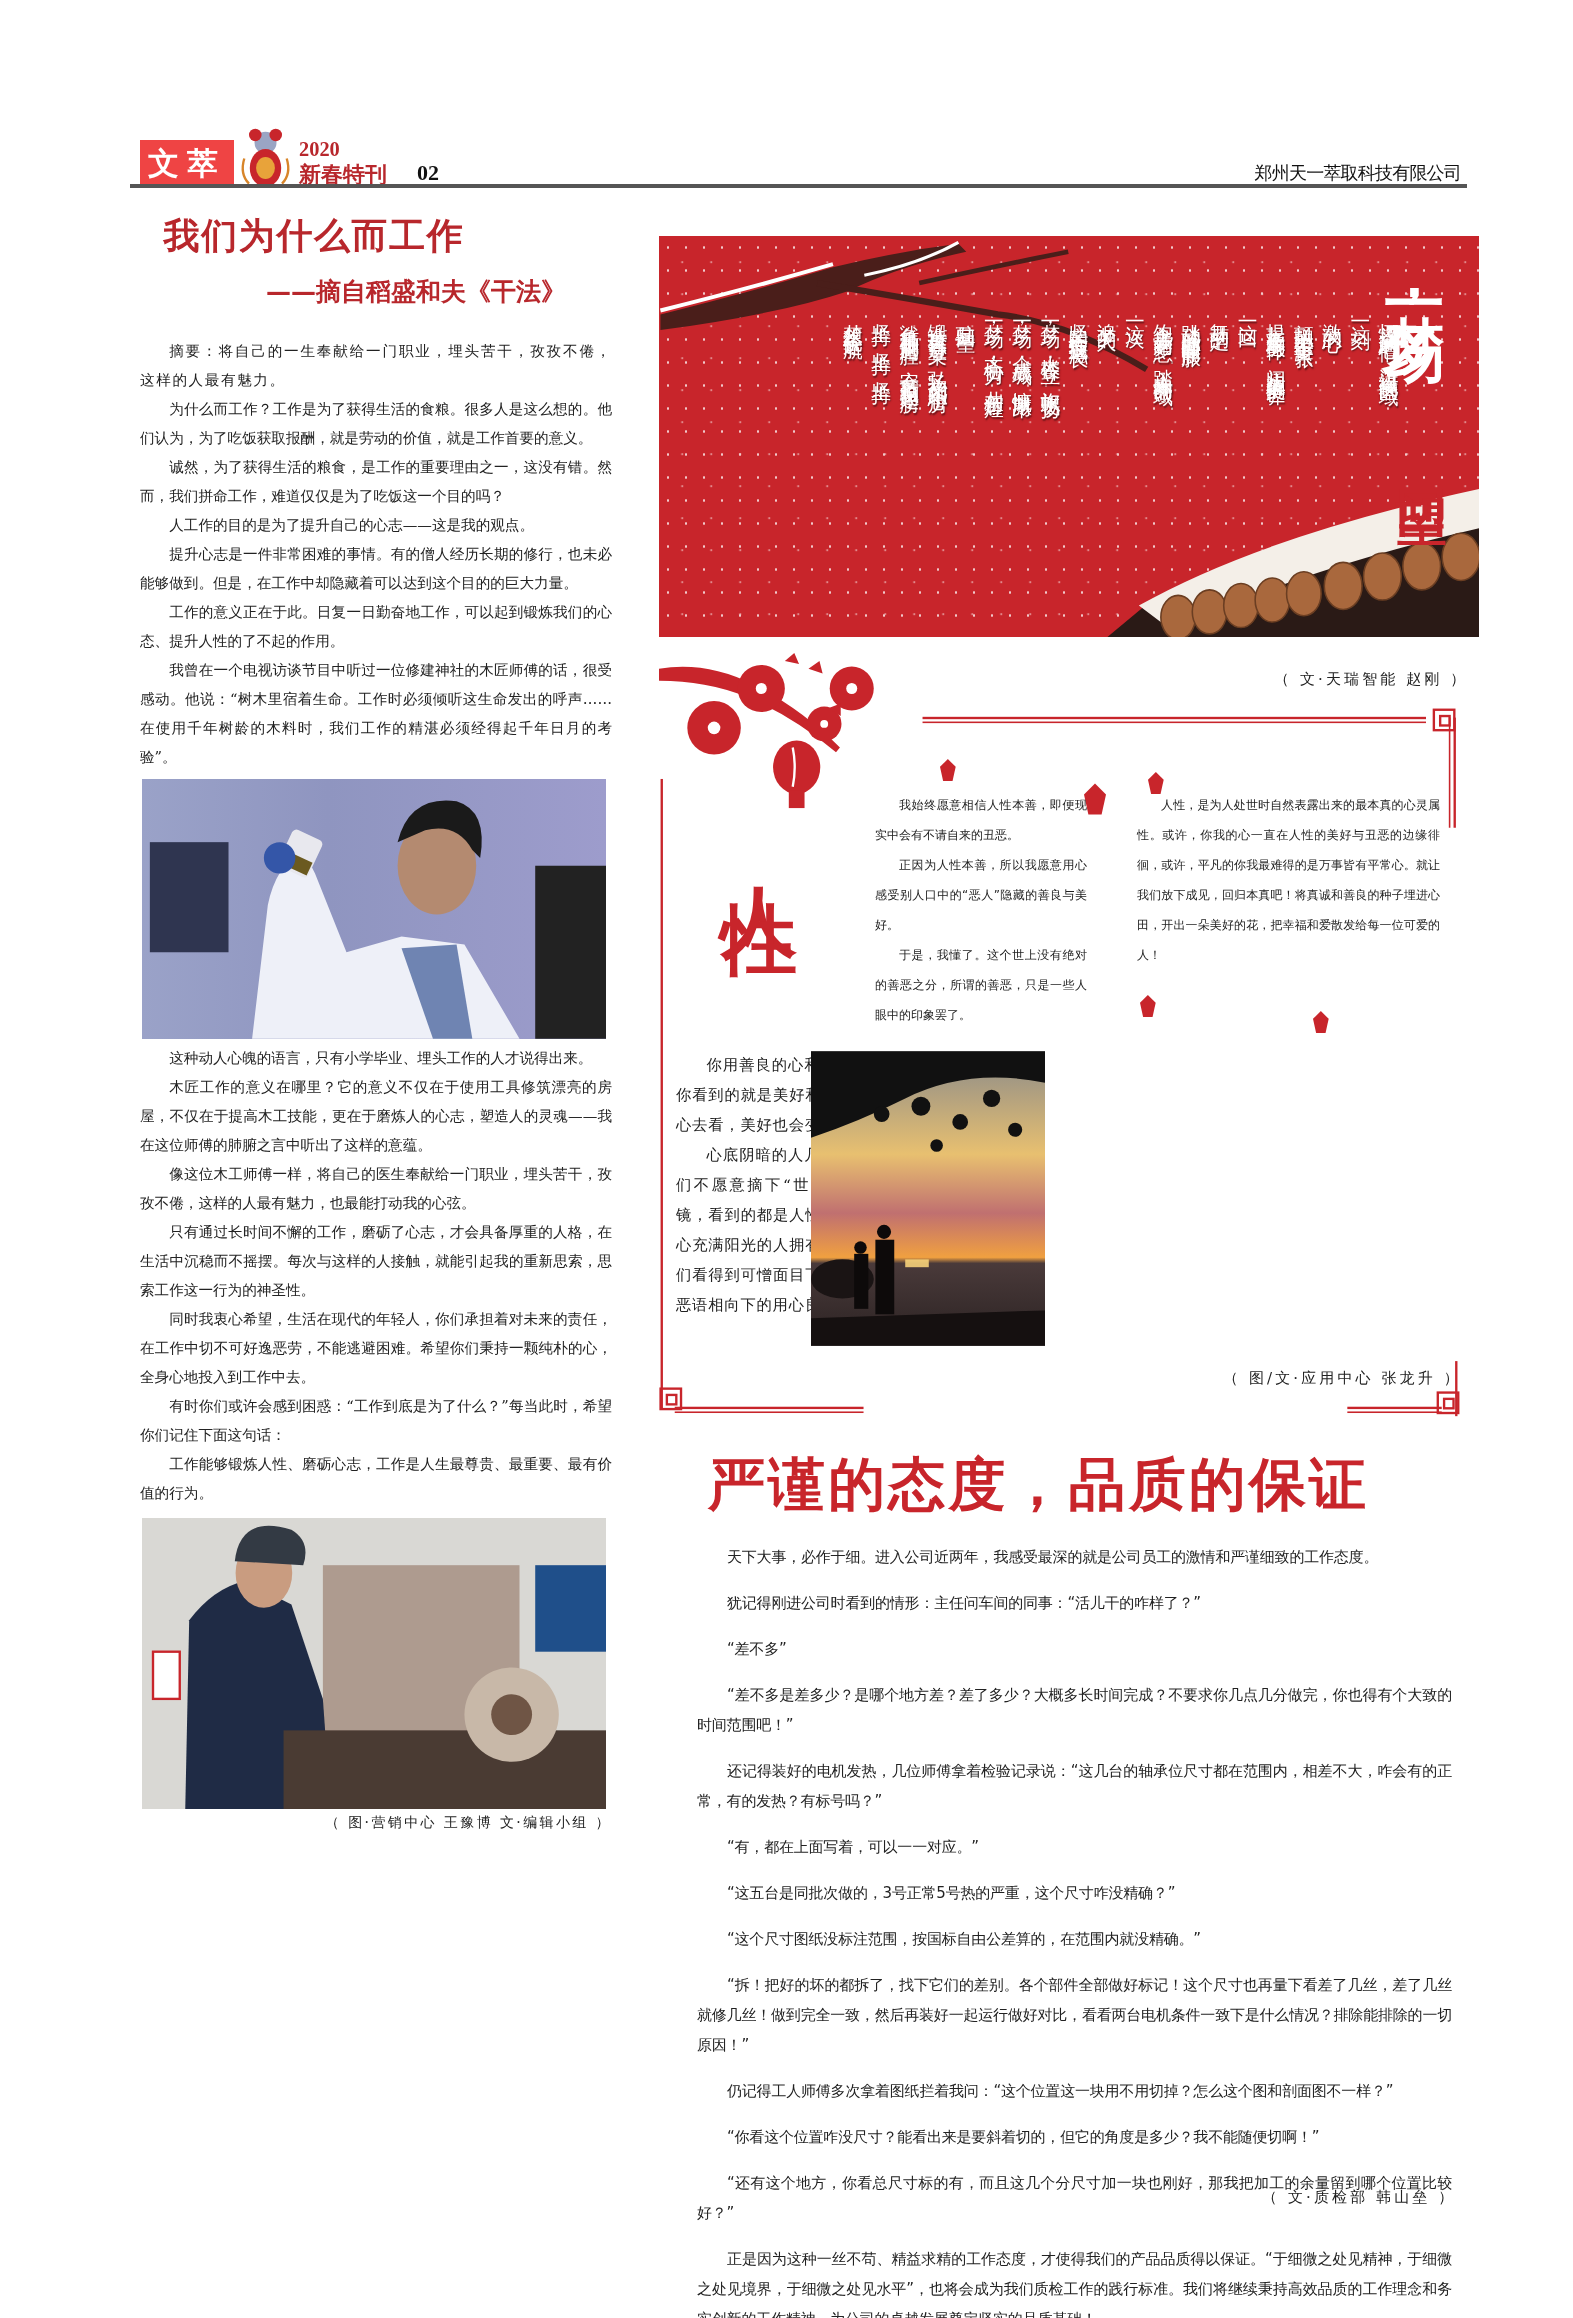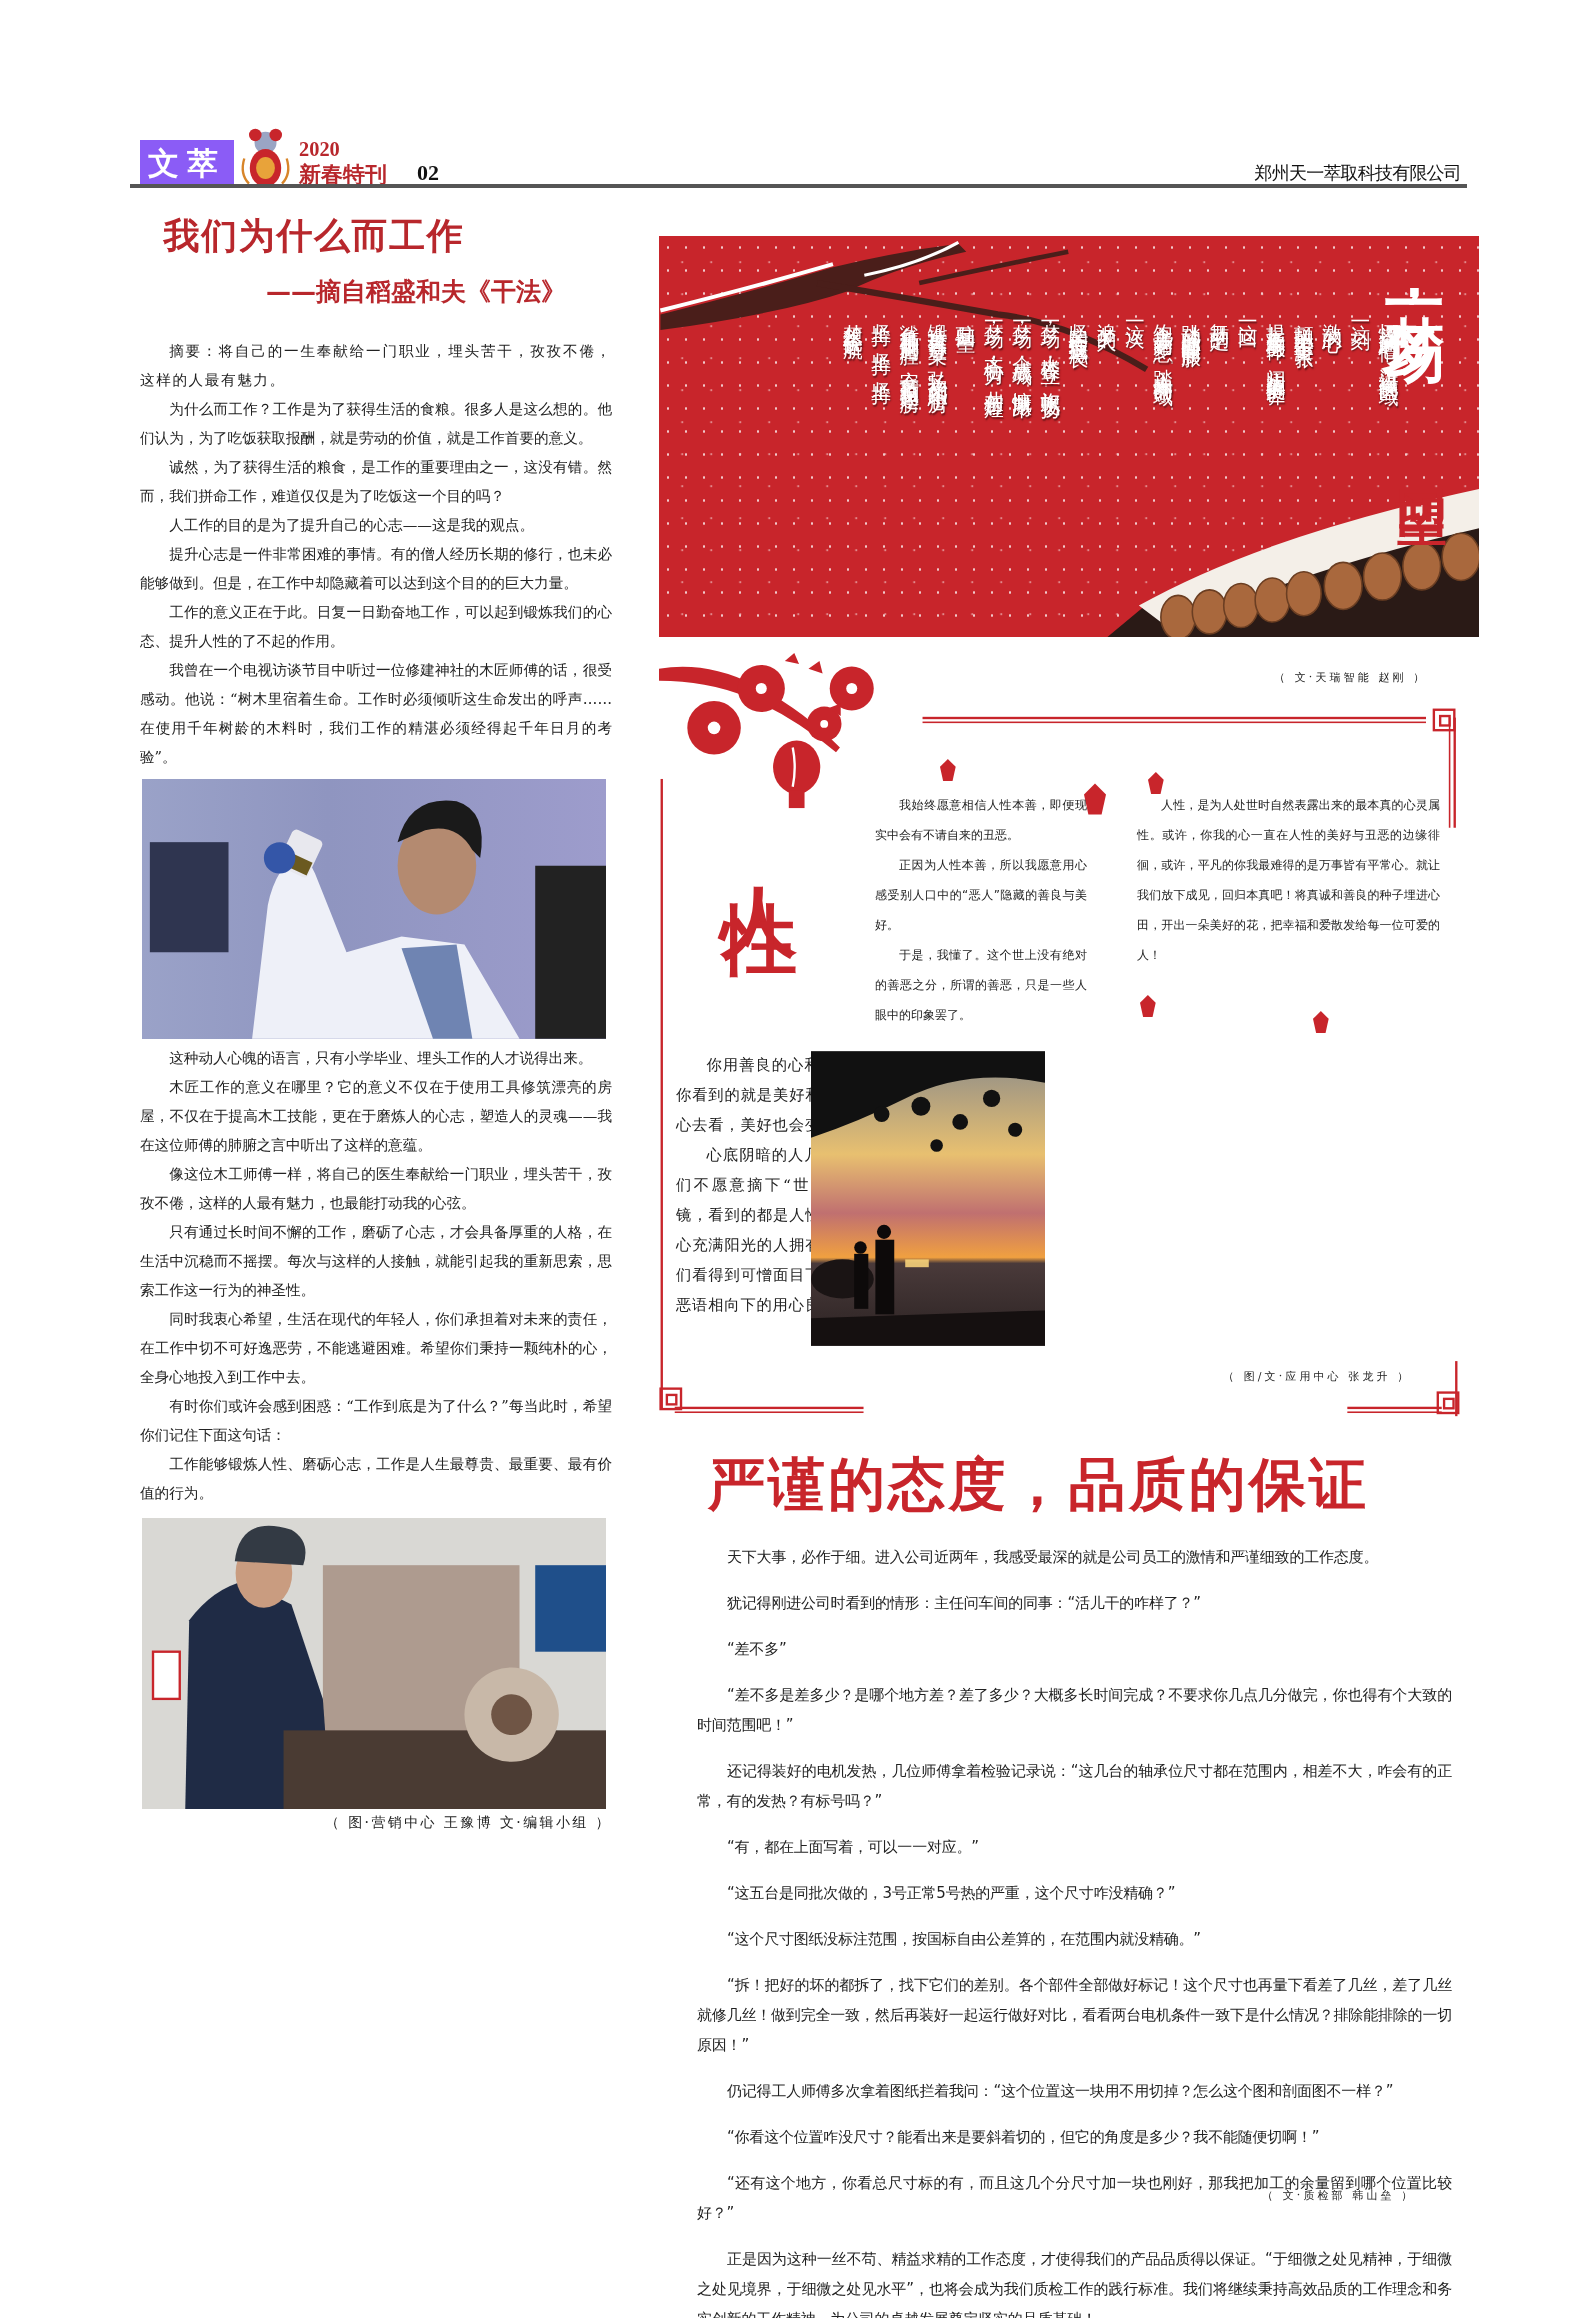--- a/index.html
+++ b/index.html
@@ -1,21 +1,21 @@
 <!DOCTYPE html>
 <html style="font-size:12.6px"><head>
 <meta charset="utf-8">
 <style>
   html, body { margin:0; padding:0; background:#ffffff; }
   body { width:1573px; height:2319px; position:relative; overflow:hidden;
          font-family:"DejaVu Serif", "Liberation Serif", serif; color:#222; }
   .abs { position:absolute; }
 
   
-  .mast-logo { left:140px; top:140px; width:94px; height:47px; background:#8b5cf6; color:#fff;
+  .mast-logo { left:140px; top:140px; width:94px; height:47px; background:#ef4444; color:#fff;
                font-size:31px; font-weight:bold; letter-spacing:7.9px; display:flex; align-items:center; justify-content:center;
                font-family:"DejaVu Serif", serif; }
   .mast-mouse { left:238px; top:127px; width:55px; height:63px; }
   .mast-year { left:299px; top:138px; color:#b8272c; font-size:20.4px; font-weight:bold; font-family:"Liberation Serif", serif; }
   .mast-issue { left:299px; top:160px; color:#b8272c; font-size:22px; font-weight:bold; font-family:"DejaVu Sans", sans-serif; }
   .mast-num { left:417px; top:160px; color:#111; font-size:22px; font-weight:bold; font-family:"Liberation Serif", serif; }
   .mast-company { right:112px; top:161px; color:#111; font-size:18px; font-family:"DejaVu Sans", sans-serif; letter-spacing:-0.8px; }
   .mast-rule { left:130px; top:184px; width:1337px; height:3.9px; background:#555; }
 
   
@@ -39,21 +39,21 @@
   .dream-poem { position:absolute; top:72px; right:77px; height:330px; writing-mode:vertical-rl;
      color:#fff; font-size:19.7px; line-height:27px; font-family:"DejaVu Serif", serif; text-shadow:0.8px 1.6px 1.6px #5b1316; letter-spacing:3.1px; }
   .dream-poem .line { margin-left:1.2px; display:block; }
   .dream-title { position:absolute; top:31px; right:23.6px; writing-mode:vertical-rl; color:#fff; font-size:61px;
      font-weight:bold; font-family:"DejaVu Serif", serif; letter-spacing:4.7px; }
   .dream-title2 { position:absolute; top:212px; right:22px; writing-mode:vertical-rl; color:#c8252b; font-size:52px;
      font-weight:bold; font-family:"DejaVu Serif", serif; letter-spacing:3.1px; }
   .roof { position:absolute; left:448px; top:236px; width:378px; height:165px; }
   .branch { position:absolute; left:0; top:0; width:820px; height:149px; }
 
-  .credit { font-size:11px; letter-spacing:3.1px; color:#222; }
+  .credit { font-size:15px; letter-spacing:3.1px; color:#222; }
   .nature-title { left:714px; top:826px; color:#c8252b; font-size:76px; font-family:"DejaVu Serif", serif; font-weight:bold; line-height:93px; writing-mode:vertical-rl; letter-spacing:15.7px; }
   .nature-col1 { left:875px; top:790px; width:212px; }
   .nature-col2 { left:1137px; top:790px; width:303px; }
   .nature-p { font-size:12px; line-height:30px; text-indent:2em; margin:0; text-align:justify; font-family:"DejaVu Sans", sans-serif; color:#222; }
   .nature-col3 { left:676px; top:1050px; width:307px; }
   .nature-col3 .nature-p { font-size:15.3px; letter-spacing:0.8px; font-family:"DejaVu Serif", serif; }
   .lantern { position:absolute; width:15.7px; height:22px; }
 
   
   .title-3 { left:708px; top:1447px; color:#c8252b; font-size:57px; font-weight:bold; font-family:"DejaVu Sans", sans-serif; letter-spacing:3.1px; }

